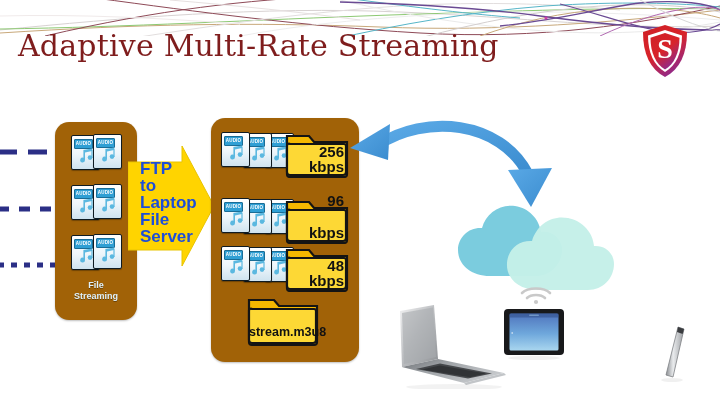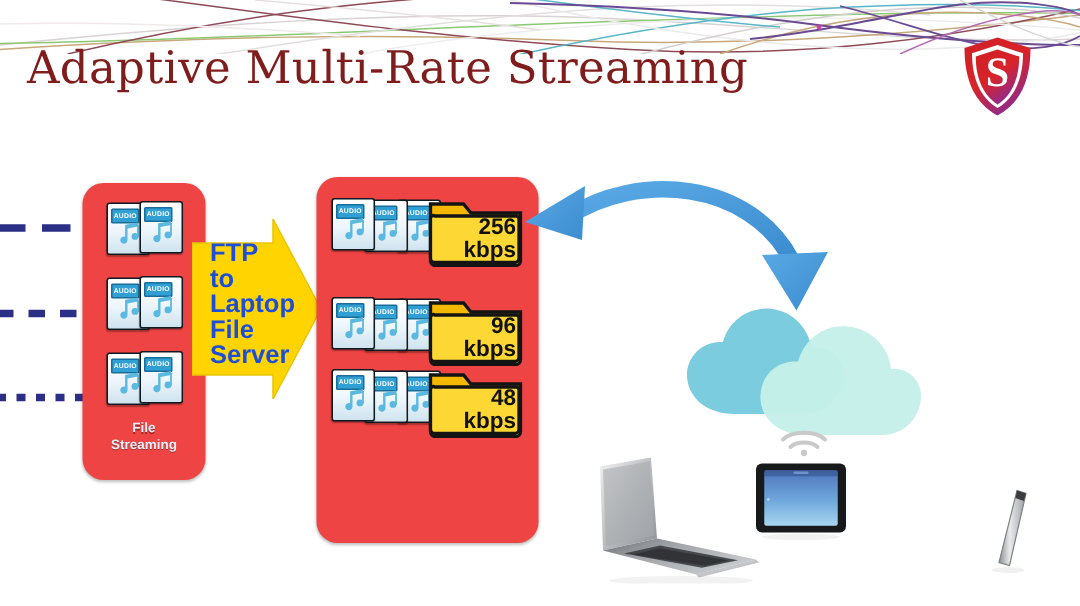--- a/index.html
+++ b/index.html
@@ -21,21 +21,21 @@
   #logo{position:absolute;left:640px;top:24px;width:50px;height:54px;}
   #logo .sletter{
     position:absolute;left:0;top:0;width:50px;height:54px;
     display:flex;align-items:center;justify-content:center;
     font-family:"Liberation Serif",serif;font-weight:bold;font-size:28px;
     color:#ffffff;padding-bottom:5px;box-sizing:border-box;
   }
 
   
   .panel{
-    position:absolute;background:#ef4444;border-radius:14px;
+    position:absolute;background:#a16207;border-radius:14px;
     box-shadow:0 1px 2px rgba(0,0,0,.25);
   }
   .panel .plabel{
     position:absolute;left:0;right:0;text-align:center;
     color:#dff1fb;font-size:9px;font-weight:bold;line-height:11px;
     text-shadow:0 1px 0 rgba(0,0,0,.35);
   }
 
   
   .audiogrp{position:absolute;}
@@ -301,21 +301,21 @@
               <path d="M15.4 2.8 V11 h1.2 V2.6z"></path>
             </g>
           </svg>
       </div>
     </div>
     <div class="folder" style="left:74px;top:78px;width:64px;height:48px;">
       <svg width="64" height="48" viewBox="0 0 64 48">
         <path d="M2,6 h22 l5,6 h33 v32 a3,3 0 0 1 -3,3 H5 a3,3 0 0 1 -3,-3 Z" fill="#f5b800" stroke="#141414" stroke-width="2.2"></path>
         <path d="M5,14 h54 a2,2 0 0 1 2,2 v26 a3,3 0 0 1 -3,3 H5 a3,3 0 0 1 -3,-3 V16 a2,2 0 0 1 3,-2 Z" fill="#fdd835" stroke="#141414" stroke-width="2.2"></path>
       </svg>
-      <div class="flabel" style="bottom:18px;">96</div>
+      <div class="flabel" style="bottom:35px;">96</div>
       <div class="flabel" style="bottom:3px;">kbps</div>
     </div>
 
     <div class="audiogrp" style="left:10px;top:128px;width:72px;height:36px;">
       <div class="doc" style="left:44px;top:1px;">
         <div class="tag">AUDIO</div>
         <svg class="note" viewBox="0 0 20 20">
             <g fill="#5bb8e0">
               <path d="M7 3 L16 1.4 V4 L9 5.4 V13 a2.4 2.4 0 1 1 -1.6 -2.2 V3z"></path>
               <circle cx="14" cy="10.6" r="2.3"></circle>
@@ -346,20 +346,27 @@
     </div>
     <div class="folder" style="left:74px;top:126px;width:64px;height:48px;">
       <svg width="64" height="48" viewBox="0 0 64 48">
         <path d="M2,6 h22 l5,6 h33 v32 a3,3 0 0 1 -3,3 H5 a3,3 0 0 1 -3,-3 Z" fill="#f5b800" stroke="#141414" stroke-width="2.2"></path>
         <path d="M5,14 h54 a2,2 0 0 1 2,2 v26 a3,3 0 0 1 -3,3 H5 a3,3 0 0 1 -3,-3 V16 a2,2 0 0 1 3,-2 Z" fill="#fdd835" stroke="#141414" stroke-width="2.2"></path>
       </svg>
       <div class="flabel" style="bottom:18px;margin-left:25px;">48</div>
       <div class="flabel" style="bottom:3px;">kbps</div>
     </div>
 
+    <div class="folder m3u" style="left:36px;top:176px;width:72px;height:54px;">
+      <svg width="72" height="54" viewBox="0 0 72 54">
+        <path d="M2,6 h25 l5,6 h38 v36 a3,3 0 0 1 -3,3 H5 a3,3 0 0 1 -3,-3 Z" fill="#f5b800" stroke="#141414" stroke-width="2.2"></path>
+        <path d="M5,15 h62 a2,2 0 0 1 2,2 v29 a3,3 0 0 1 -3,3 H5 a3,3 0 0 1 -3,-3 V17 a2,2 0 0 1 3,-2 Z" fill="#fdd835" stroke="#141414" stroke-width="2.2"></path>
+      </svg>
+      <div class="flabel">stream.m3u8</div>
+    </div>
 
   </div>
 
   <svg id="bigarrow" viewBox="0 0 240 120">
     <defs>
       <linearGradient id="bag" x1="0" y1="0" x2="1" y2="1">
         <stop offset="0%" stop-color="#5aa9e6"></stop>
         <stop offset="100%" stop-color="#3b8ccf"></stop>
       </linearGradient>
     </defs>

